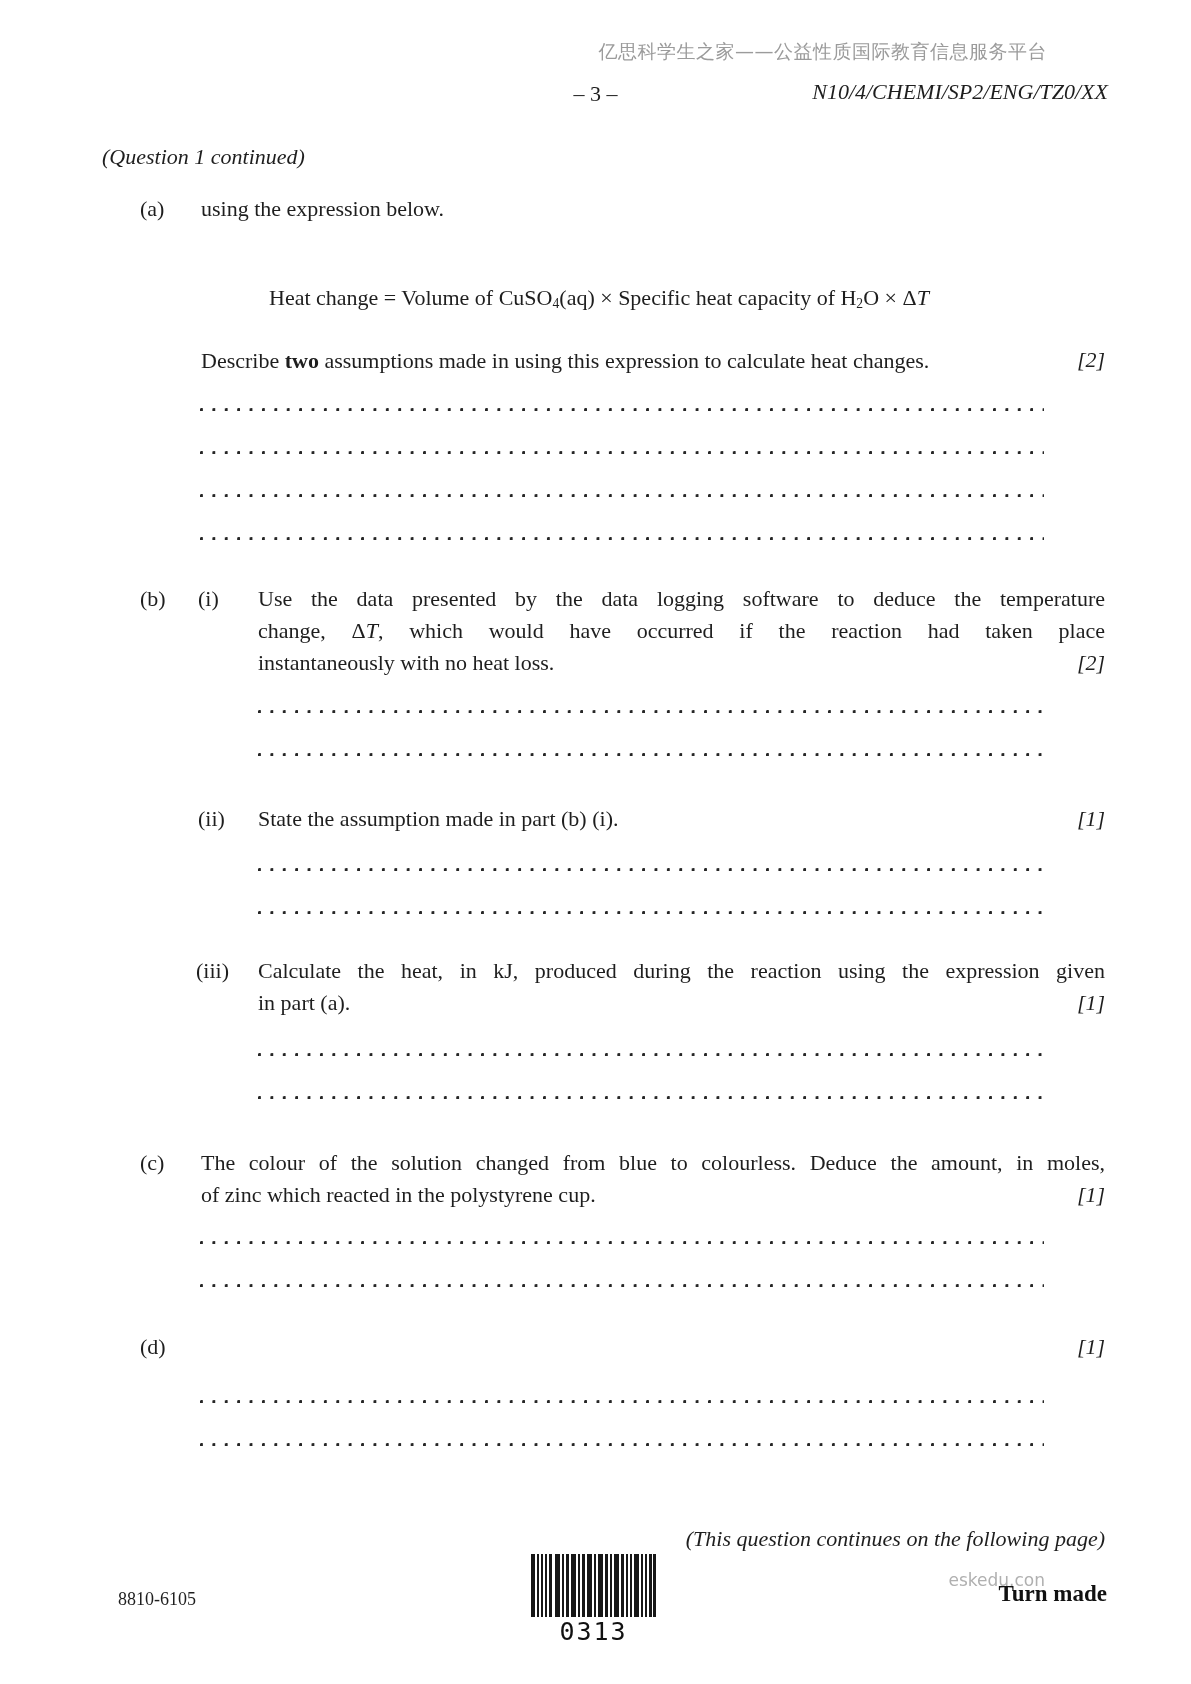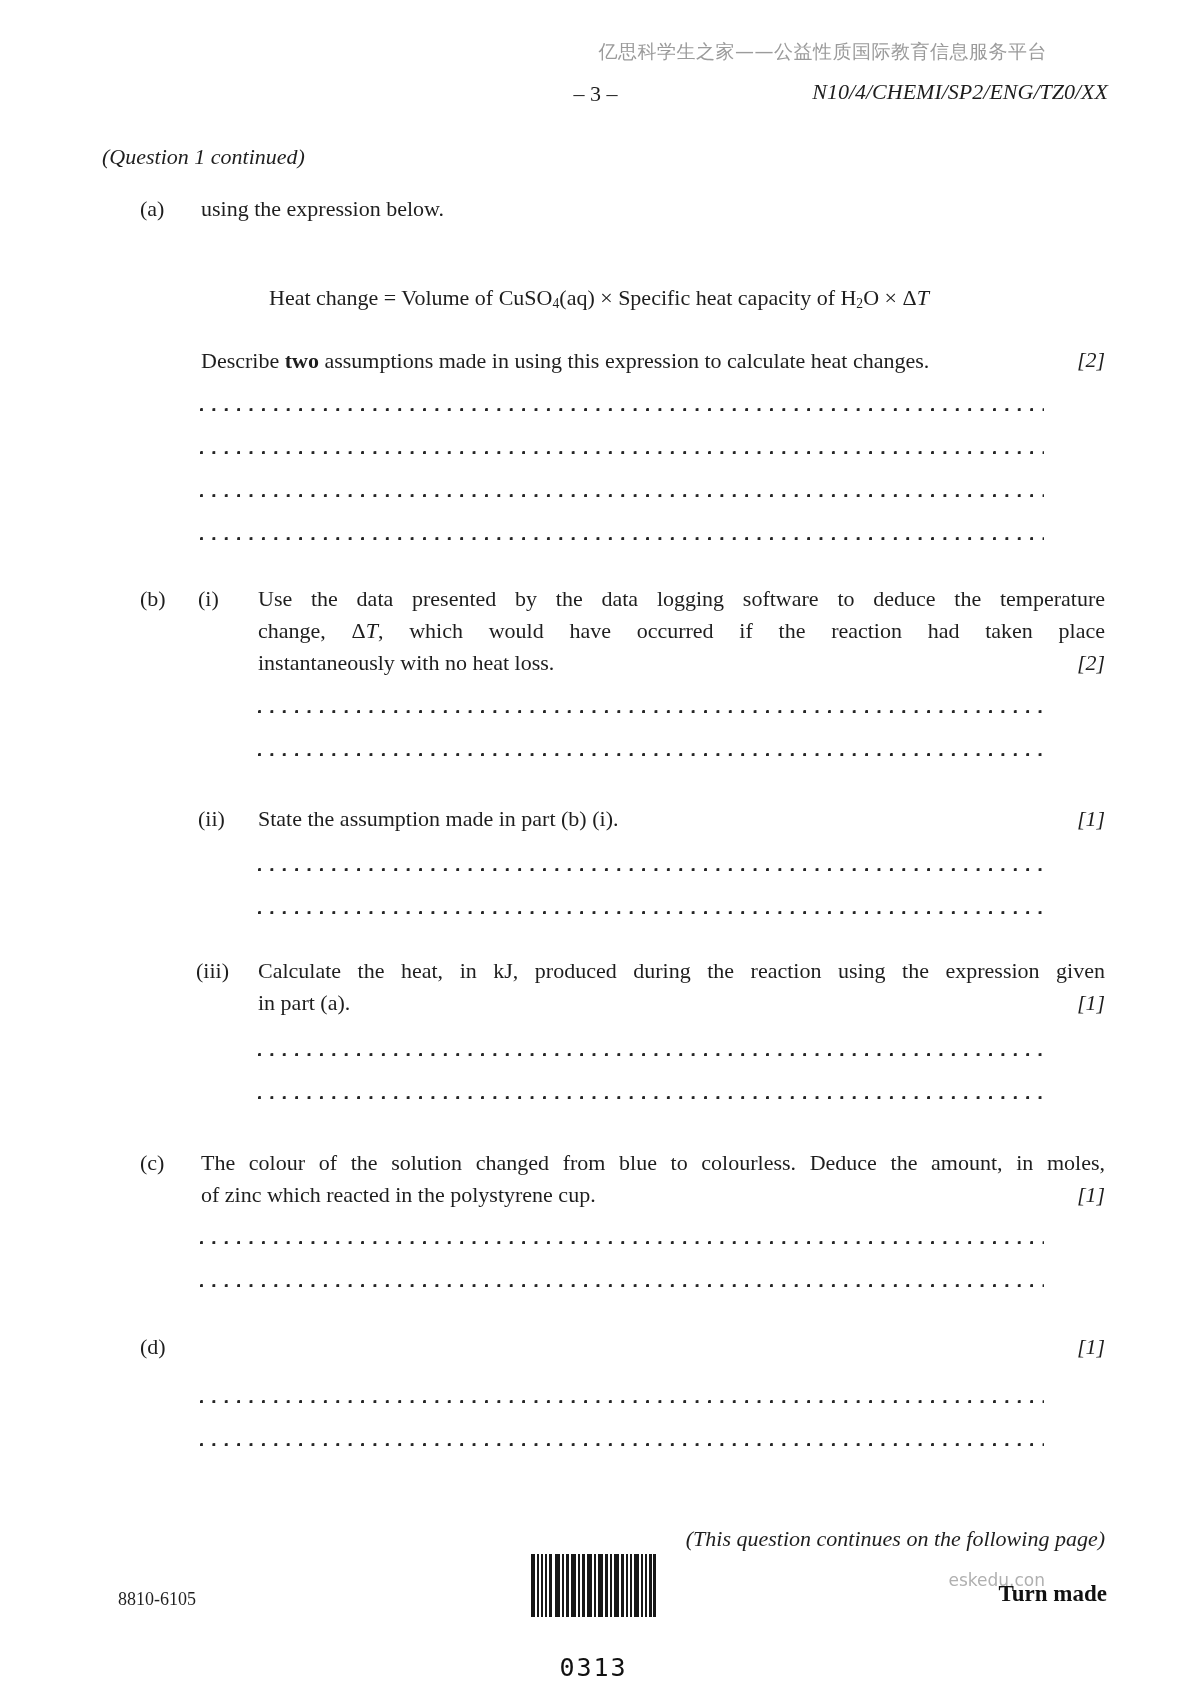--- a/index.html
+++ b/index.html
@@ -113,18 +113,18 @@
         <rect x="90" width="3" height="63"></rect>
       <rect x="95" width="2" height="63"></rect>
         <rect x="99" width="2" height="63"></rect>
         <rect x="103" width="5" height="63"></rect>
       <rect x="110" width="2" height="63"></rect>
         <rect x="114" width="2" height="63"></rect>
         <rect x="118" width="3" height="63"></rect>
       <rect x="122" width="3" height="63"></rect>
     </g>
   </svg>
-  <div class="abs bcnum" style="top:1617px;left:531px;width:125px;margin-top:36px;">0313</div>
+  <div class="abs bcnum" style="top:1617px;left:531px;width:125px;">0313</div>
 
   <div class="abs sitewm" style="top:1570px;right:146px;">eskedu.con</div>
   <div class="abs turn" style="top:1581px;right:84px;">Turn made</div>
 
 </div>
 
 </body></html>

